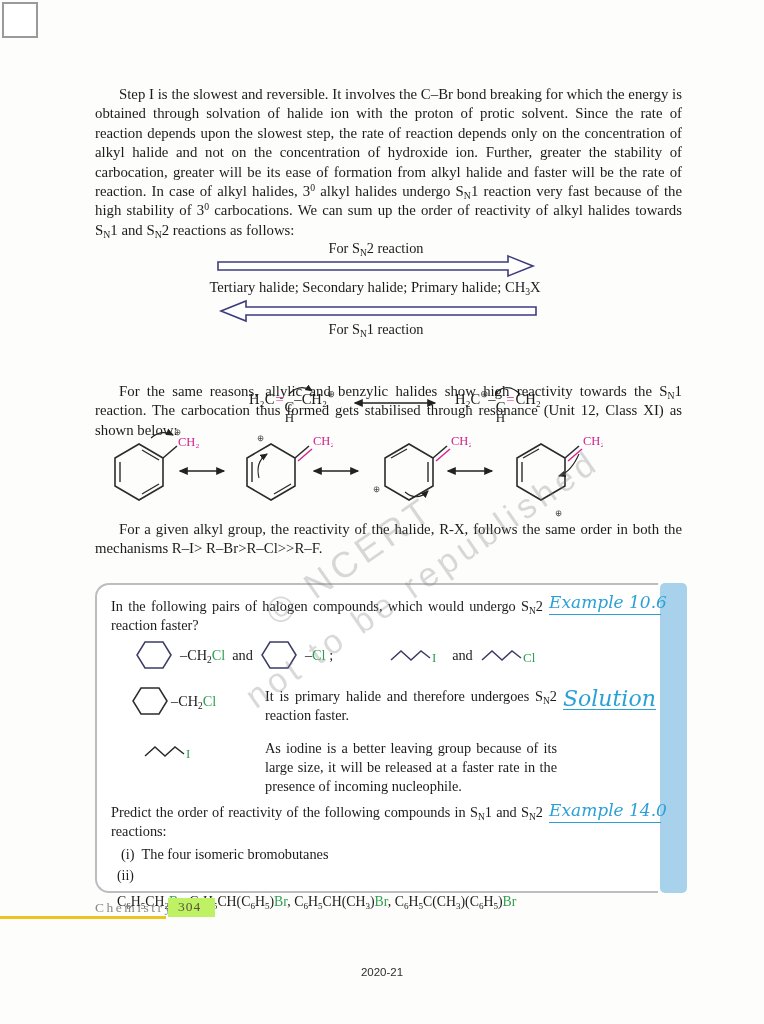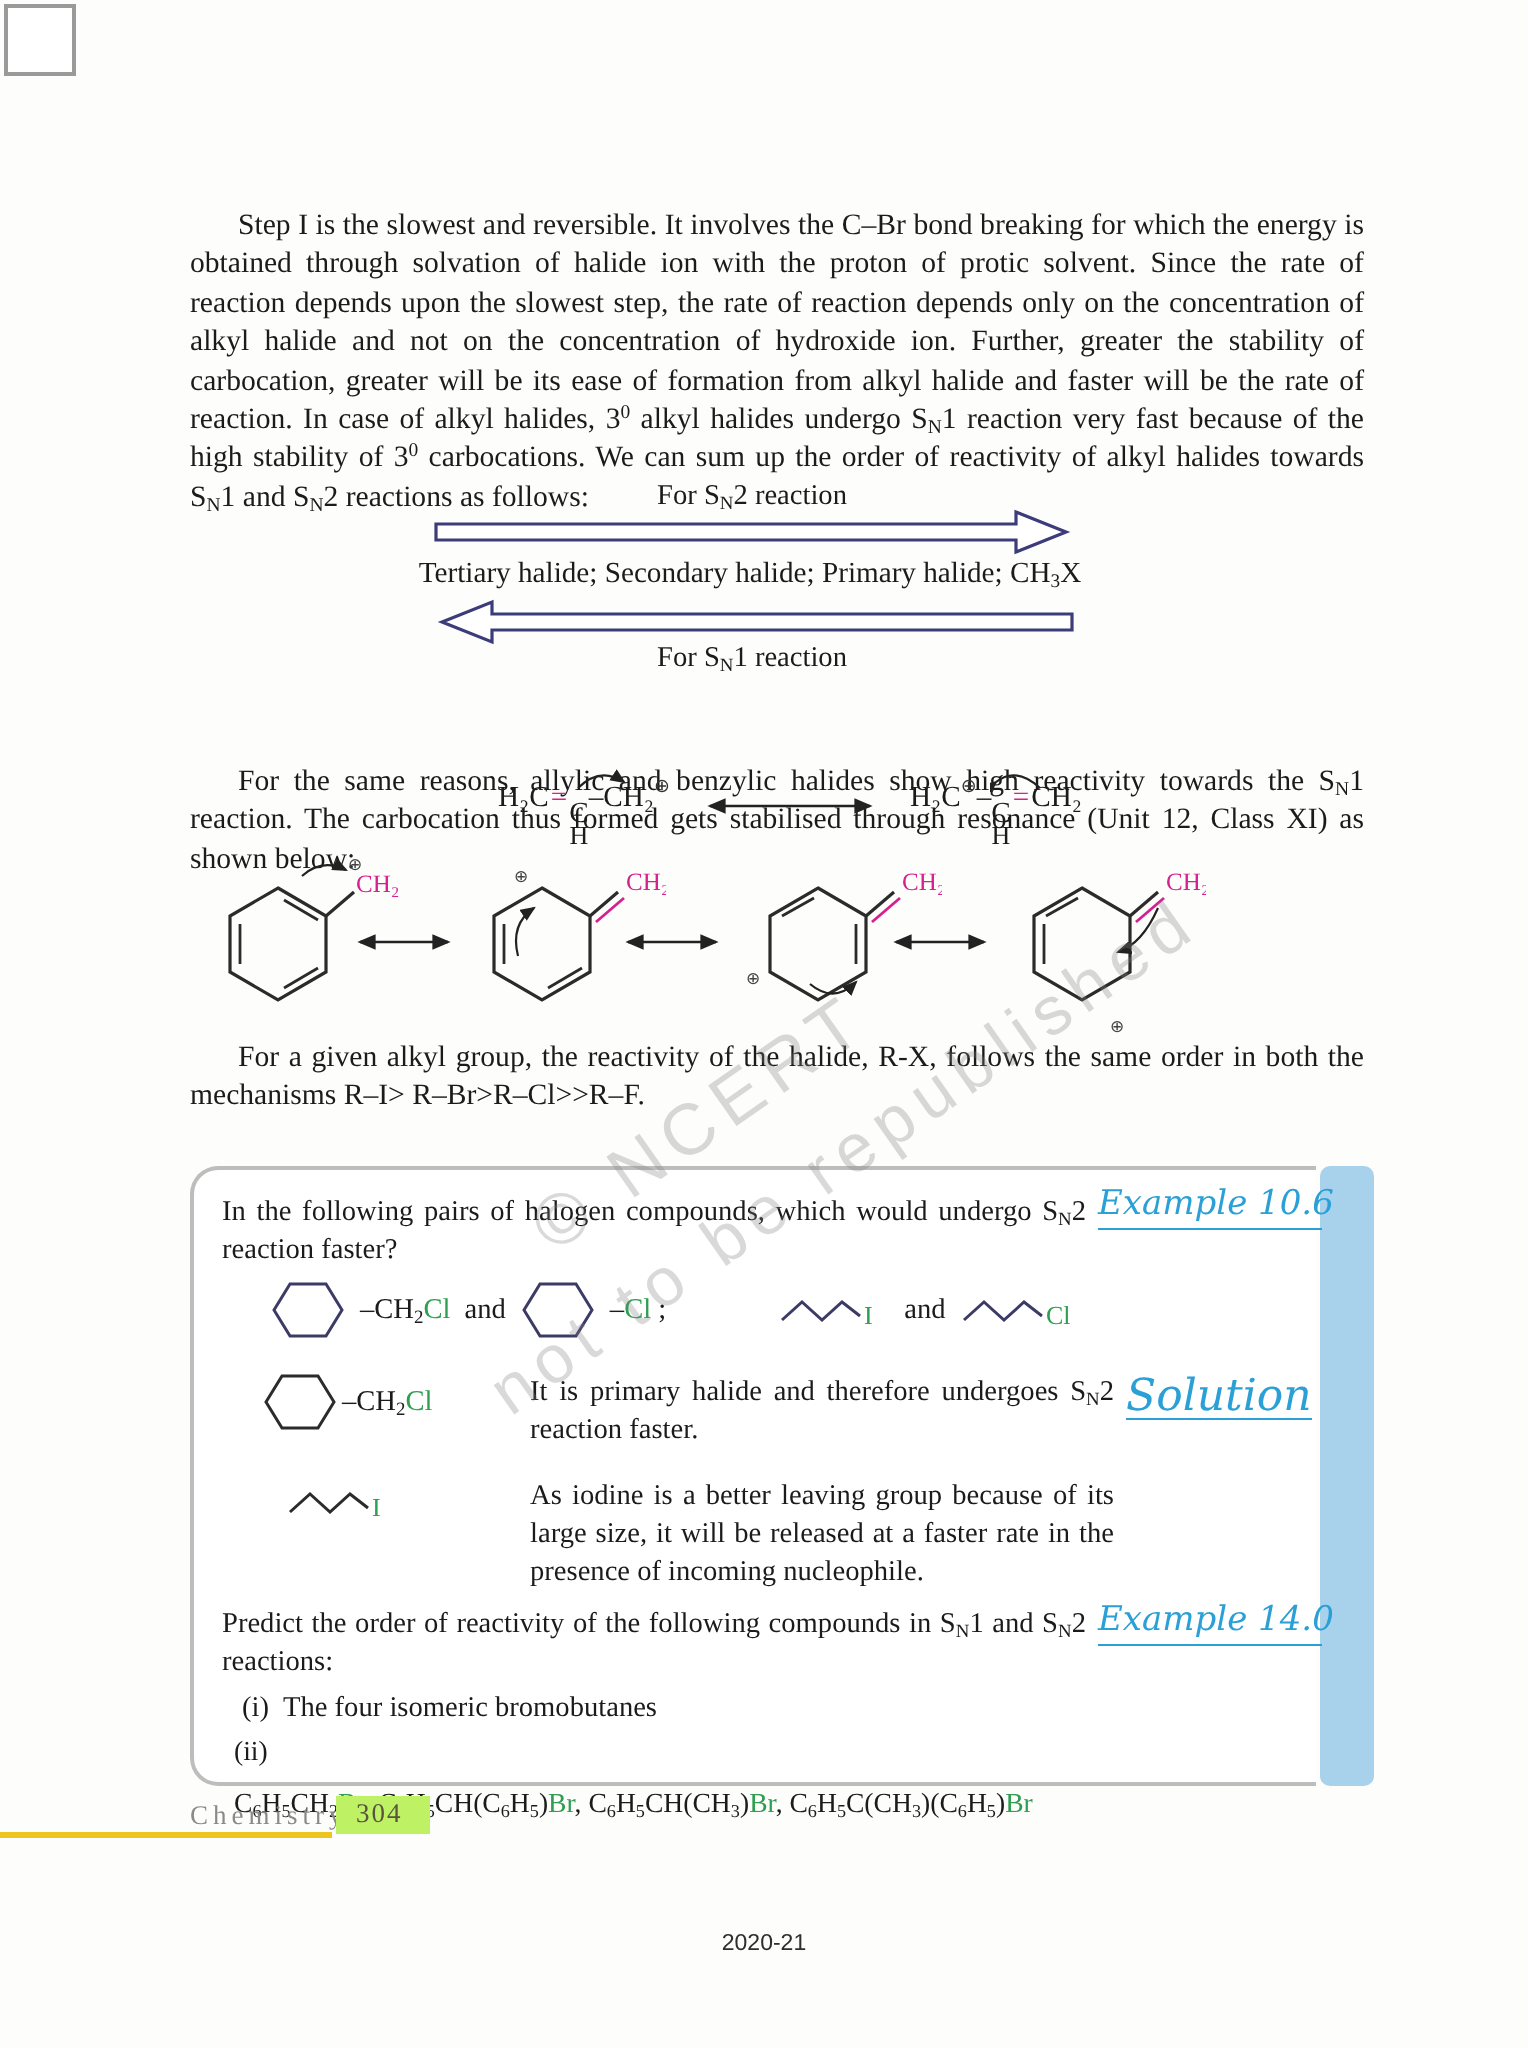--- a/index.html
+++ b/index.html
@@ -2,21 +2,21 @@
 <html><head>
 <meta charset="utf-8">
 <style>
   html,body{margin:0;padding:0;}
   body{width:764px;height:1024px;background:#fdfdfc;font-family:"Liberation Serif",serif;color:#1b1b1b;}
   .page{position:relative;width:764px;height:1024px;overflow:hidden;}
   .regmark{position:absolute;left:2px;top:2px;width:32px;height:32px;border:2px solid #9a9a9a;background:#fff;}
   .para{position:absolute;left:95px;width:587px;font-size:14.8px;line-height:19.4px;text-align:justify;text-indent:24px;}
   sub{font-size:66%;vertical-align:-0.28em;line-height:0;}
   sup{font-size:66%;vertical-align:0.5em;line-height:0;}
-  .p1{top:104px;}
+  .p1{top:85px;}
   .p2{top:337px;margin-top:45px;}
   .p3{top:520px;}
   
   .dlabel{position:absolute;left:215px;width:322px;text-align:center;font-size:14.3px;}
   .sn2label{top:240px;}
   .sn1label{top:321px;}
   .ordertext{position:absolute;left:150px;top:279px;width:450px;text-align:center;font-size:14.6px;}
   .arrsvg{position:absolute;}
   
   .allylrow{position:absolute;left:249px;top:391px;display:flex;align-items:flex-start;gap:14px;font-size:14.6px;}

